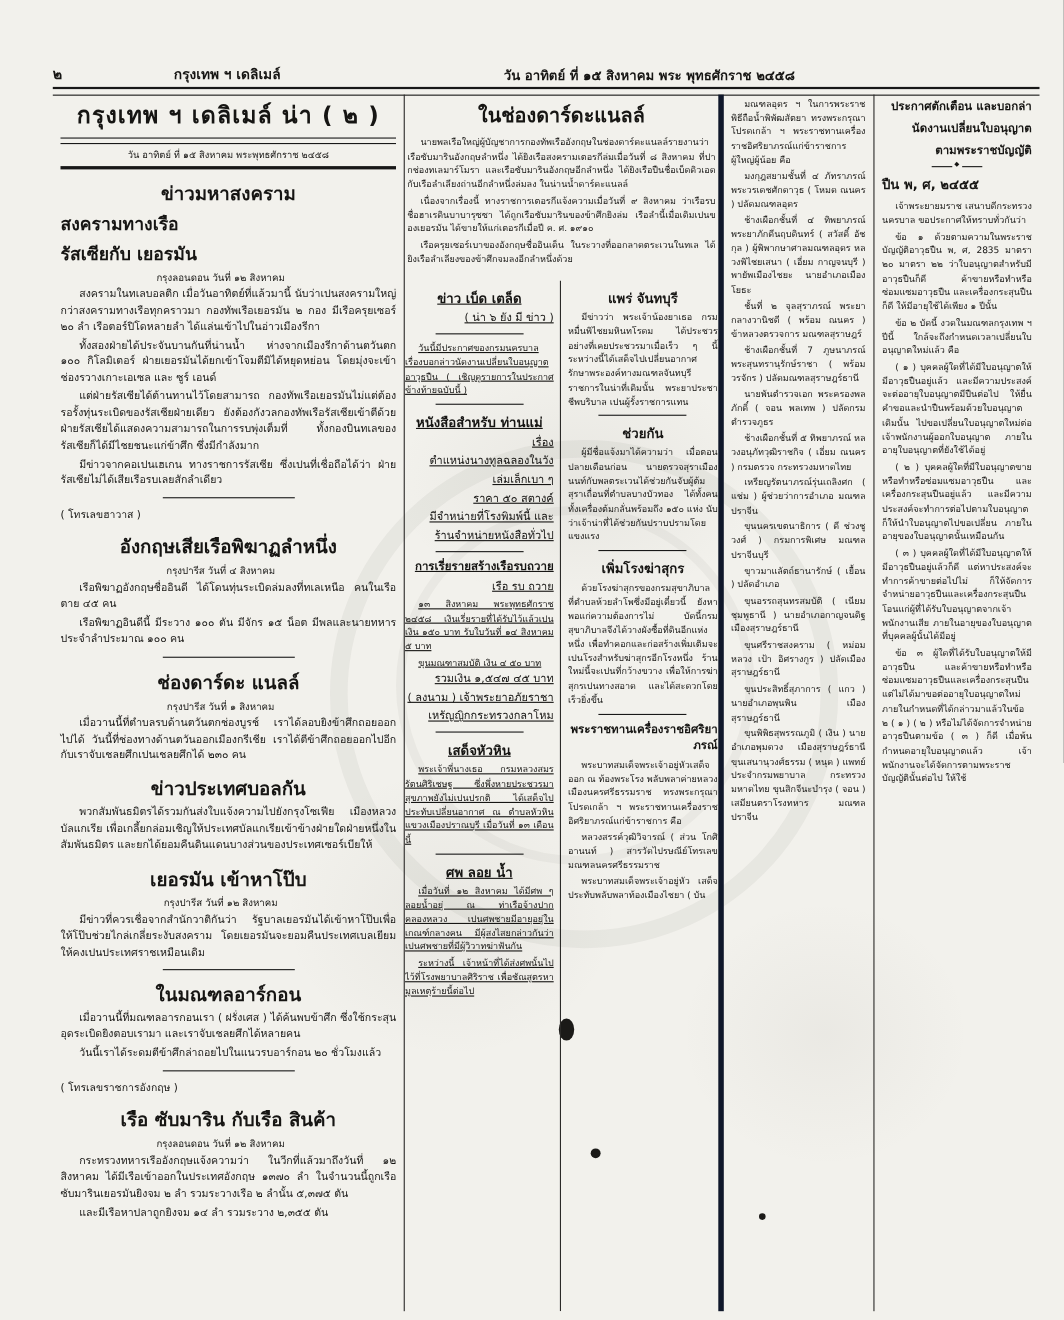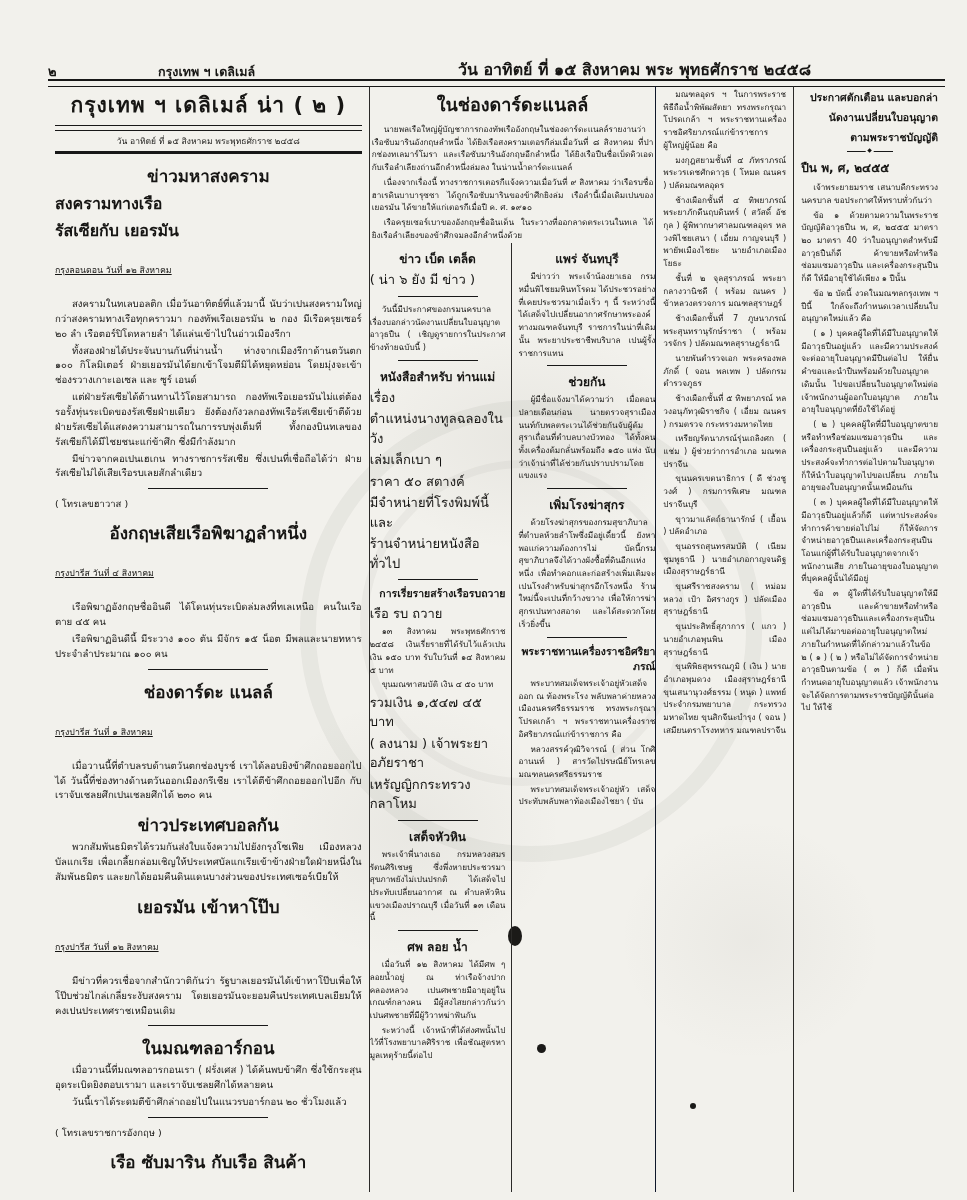--- a/index.html
+++ b/index.html
@@ -8,50 +8,50 @@
     font-family:"DejaVu Sans",sans-serif;}
   
   .stain{position:absolute;border-radius:50%;pointer-events:none;}
   .ring{position:absolute;border-radius:50%;border:16px solid rgba(100,96,88,.07);pointer-events:none;}
   .ring2{position:absolute;border-radius:50%;border:8px solid rgba(100,96,88,.06);pointer-events:none;}
   .blob{position:absolute;background:#1b1a18;border-radius:50%;pointer-events:none;}
   
   .hdr{position:absolute;top:57px;left:48px;right:22px;display:flex;align-items:flex-end;font-weight:bold;}
   .hdr .pg{font-size:13px;width:110px;}
   .hdr .nm{font-size:12.5px;width:300px;}
-  .hdr .dt{font-size:16px;flex:1;}
+  .hdr .dt{font-size:12px;flex:1;}
   .hdr-rule{position:absolute;top:79px;left:48px;right:22px;height:5px;
     border-top:2px solid #181818;border-bottom:1px solid #181818;}
   
   .cols{position:absolute;top:86px;left:48px;right:22px;bottom:8px;display:flex;}
   .col{overflow:hidden;box-sizing:border-box;padding:0 7px;}
   .c1{width:322px;border-right:1px solid #2b2a28;}
-  .cmid{width:286px;border-right:1px solid #0f172a;display:flex;flex-direction:column;}
+  .cmid{width:286px;border-right:5px solid #0f172a;display:flex;flex-direction:column;gap:12px;}
   .c4{width:138px;border-right:1px solid #2b2a28;}
   .c5{width:151px;}
   .midsplit{display:flex;flex:1;overflow:hidden;}
-  .c2{width:50%;border-right:1px solid #2b2a28;box-sizing:border-box;padding-right:6px;overflow:hidden;}
+  .c2{width:50%;border-right:1px solid #2b2a28;box-sizing:border-box;padding-right:6px;overflow:hidden;text-decoration:underline;}
   .c3{width:50%;box-sizing:border-box;padding-left:6px;overflow:hidden;}
   
   .masthead{font-size:21px;font-weight:bold;text-align:center;letter-spacing:1px;margin:2px 0 4px;}
   .mast-rule{height:4px;border-top:1.6px solid #181818;border-bottom:1px solid #181818;margin:2px 0 3px;}
   .mast-date{font-size:8.5px;text-align:center;margin:3px 0;}
   .fat-rule{height:3px;background:#181818;margin:3px 0 6px;}
   .h-big{font-size:17px;font-weight:bold;text-align:center;margin:8px 0 2px;}
   .h-sub{font-size:16px;font-weight:bold;text-align:left;margin:2px 0 2px;}
   .h-mid{font-size:18px;font-weight:bold;text-align:center;margin:4px 0 4px;}
   .h-sm{font-size:12px;font-weight:bold;text-align:center;margin:6px 0 2px;}
   .h-tiny{font-size:10.5px;font-weight:bold;text-align:right;margin:4px 0 1px;line-height:1.5;}
   .credit{font-size:9.5px;text-align:left;margin:4px 0 0;}
-  .dateline{font-size:8.8px;text-align:left;padding-right:14px;margin:20px 0;text-decoration:underline;}
+  .dateline{font-size:8.8px;text-align:center;padding-right:14px;margin:2px 0;}
   .sep{width:120px;border-top:1.2px solid #181818;margin:7px auto;}
   .sep-n{width:80px;border-top:1.2px solid #181818;margin:6px auto;}
   p.b{font-size:9.6px;line-height:1.55;text-indent:17px;text-align:justify;margin:2px 0;}
   p.n{font-size:8.2px;line-height:1.55;text-indent:12px;text-align:justify;margin:2px 0;}
-  .cline{font-size:13px;text-align:left;margin:2px 0;line-height:1.5;}
+  .cline{font-size:10px;text-align:right;margin:2px 0;line-height:1.5;}
   .gun-year{font-size:12px;font-weight:bold;text-align:left;margin:6px 0 4px;}
   .orn{width:46px;border-top:1px solid #181818;margin:6px auto 2px;position:relative;}
   .orn:after{content:"◆";position:absolute;left:50%;top:-6px;transform:translateX(-50%);font-size:6px;background:#f2f1ec;padding:0 2px;}
 </style>
 </head>
 <body>
 
 <div class="page">
 
   <div class="ring" style="left:300px;top:400px;width:430px;height:430px;"></div>
@@ -193,21 +193,21 @@
       <p class="n">ขุนพิพิธสุพรรณภูมิ ( เงิน )  นายอำเภอพุมดวง เมืองสุราษฎร์ธานี   ขุนเสนานุวงศ์ธรรม ( หนุด )  แพทย์ประจำกรมพยาบาล กระทรวงมหาดไทย   ขุนสิกจีนะบำรุง ( จอน )  เสมียนตราโรงทหาร มณฑลปราจีน</p>
     </div>
 
     <div class="col c5">
       <div class="h-tiny">ประกาศตักเตือน และบอกล่า</div>
       <div class="h-tiny">นัดงานเปลี่ยนใบอนุญาต</div>
       <div class="h-tiny">ตามพระราชบัญญัติ</div>
       <div class="orn"></div>
       <div class="gun-year">ปืน  พ, ศ,  ๒๔๕๕</div>
       <p class="n">เจ้าพระยายมราช   เสนาบดีกระทรวงนครบาล   ขอประกาศให้ทราบทั่วกันว่า</p>
-      <p class="n">ข้อ ๑   ด้วยตามความในพระราชบัญญัติอาวุธปืน พ, ศ, ๒๔๕๕ มาตรา ๒๐ มาตรา 40   ว่าใบอนุญาตสำหรับมีอาวุธปืนก็ดี  ค้าขายหรือทำหรือซ่อมแซมอาวุธปืน และเครื่องกระสุนปืนก็ดี   ให้มีอายุใช้ได้เพียง ๑ ปีนั้น</p>
+      <p class="n">ข้อ ๑   ด้วยตามความในพระราชบัญญัติอาวุธปืน พ, ศ, 2835 มาตรา ๒๐ มาตรา ๒๒   ว่าใบอนุญาตสำหรับมีอาวุธปืนก็ดี  ค้าขายหรือทำหรือซ่อมแซมอาวุธปืน และเครื่องกระสุนปืนก็ดี   ให้มีอายุใช้ได้เพียง ๑ ปีนั้น</p>
       <p class="n">ข้อ ๒   บัดนี้ งวดในมณฑลกรุงเทพ ฯ ปีนี้  ใกล้จะถึงกำหนดเวลาเปลี่ยนใบอนุญาตใหม่แล้ว คือ</p>
       <p class="n">( ๑ )   บุคคลผู้ใดที่ได้มีใบอนุญาตให้มีอาวุธปืนอยู่แล้ว  และมีความประสงค์จะต่ออายุใบอนุญาตมีปืนต่อไป   ให้ยื่นคำขอและนำปืนพร้อมด้วยใบอนุญาตเดิมนั้น ไปขอเปลี่ยนใบอนุญาตใหม่ต่อเจ้าพนักงานผู้ออกใบอนุญาต   ภายในอายุใบอนุญาตที่ยังใช้ได้อยู่</p>
       <p class="n">( ๒ )   บุคคลผู้ใดที่มีใบอนุญาตขายหรือทำหรือซ่อมแซมอาวุธปืน และเครื่องกระสุนปืนอยู่แล้ว  และมีความประสงค์จะทำการต่อไปตามใบอนุญาต   ก็ให้นำใบอนุญาตไปขอเปลี่ยน  ภายในอายุของใบอนุญาตนั้นเหมือนกัน</p>
       <p class="n">( ๓ )   บุคคลผู้ใดที่ได้มีใบอนุญาตให้มีอาวุธปืนอยู่แล้วก็ดี  แต่หาประสงค์จะทำการค้าขายต่อไปไม่   ก็ให้จัดการจำหน่ายอาวุธปืนและเครื่องกระสุนปืน โอนแก่ผู้ที่ได้รับใบอนุญาตจากเจ้าพนักงานเสีย  ภายในอายุของใบอนุญาตที่บุคคลผู้นั้นได้มีอยู่</p>
       <p class="n">ข้อ ๓   ผู้ใดที่ได้รับใบอนุญาตให้มีอาวุธปืน  และค้าขายหรือทำหรือซ่อมแซมอาวุธปืนและเครื่องกระสุนปืน   แต่ไม่ได้มาขอต่ออายุใบอนุญาตใหม่ ภายในกำหนดที่ได้กล่าวมาแล้วในข้อ ๒ ( ๑ ) ( ๒ )  หรือไม่ได้จัดการจำหน่ายอาวุธปืนตามข้อ ( ๓ ) ก็ดี   เมื่อพ้นกำหนดอายุใบอนุญาตแล้ว  เจ้าพนักงานจะได้จัดการตามพระราชบัญญัตินั้นต่อไป ให้ใช้</p>
     </div>
   </div>
 </div>
 
 </body></html>

